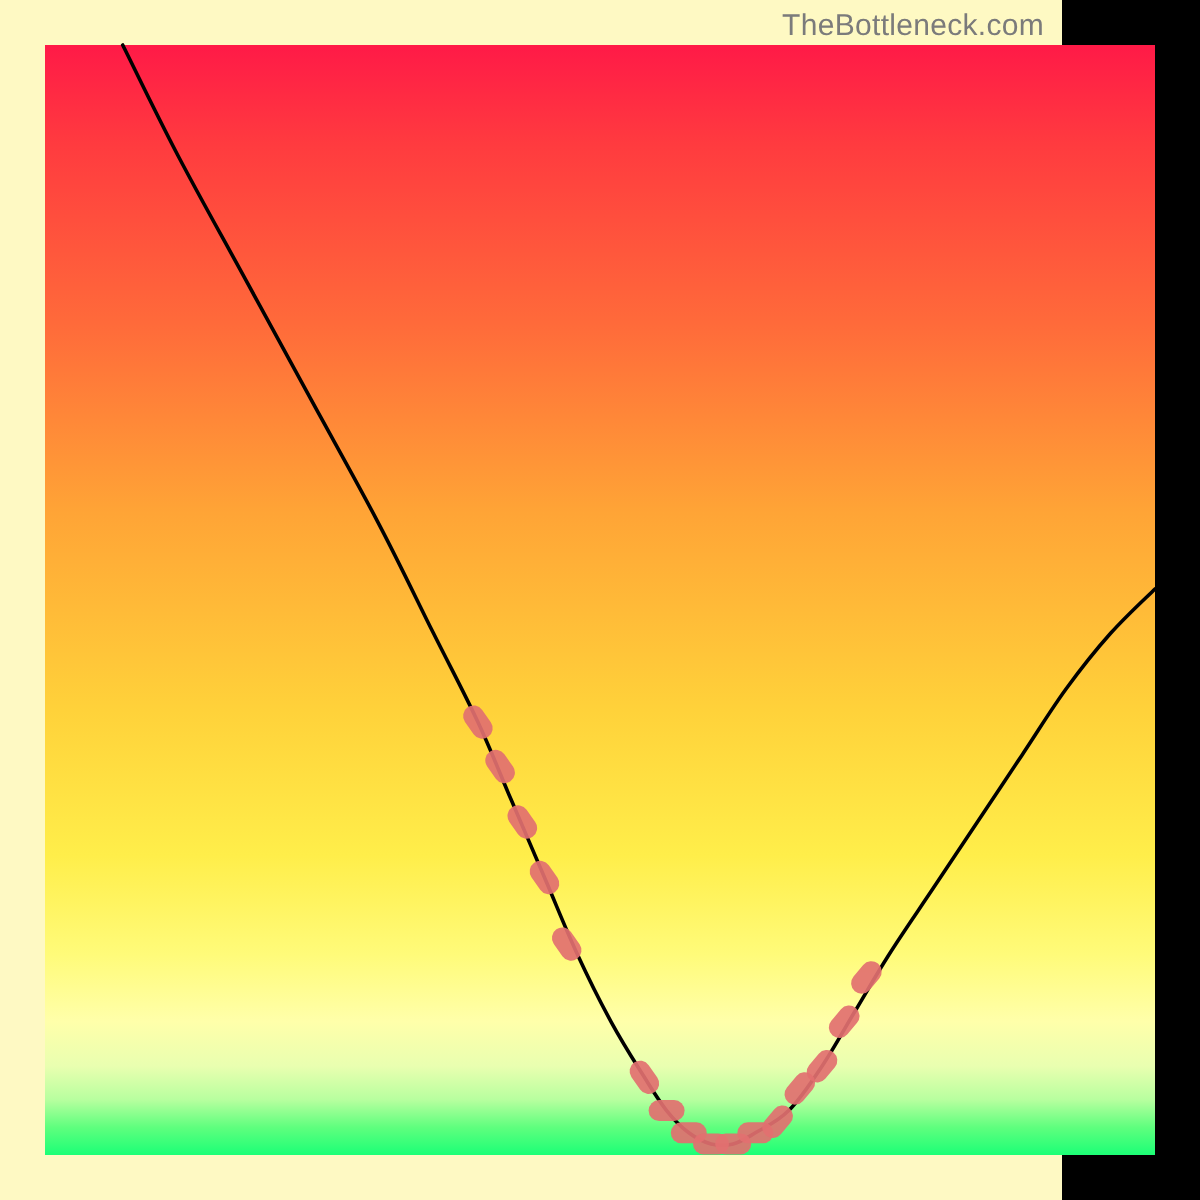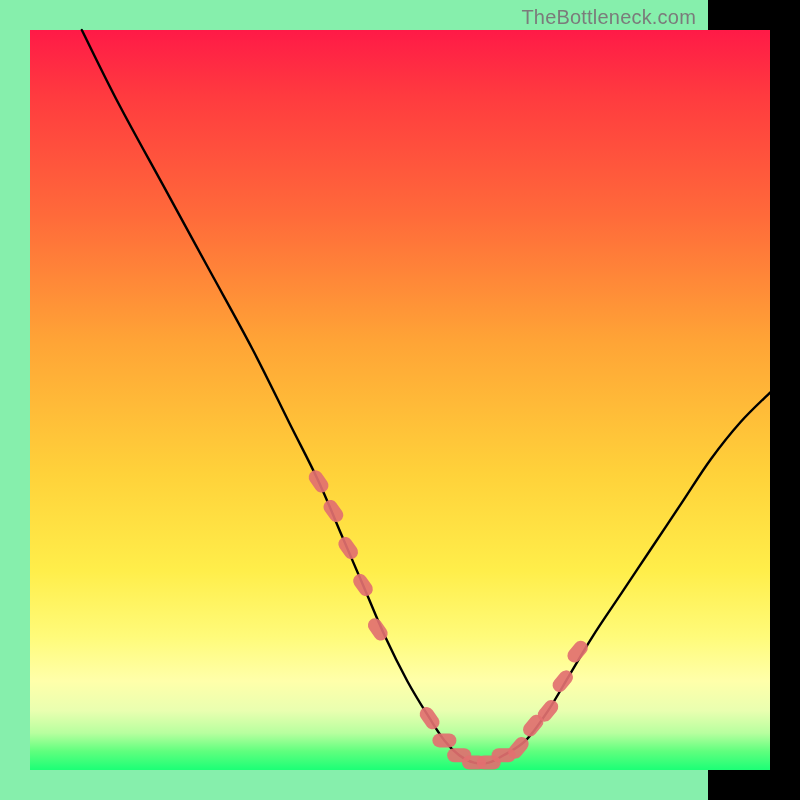--- a/index.html
+++ b/index.html
@@ -8,21 +8,21 @@
     width: 800px;
     height: 800px;
     background: #000;
     overflow: hidden;
     font-family: Arial, Helvetica, sans-serif;
   }
   .stage {
     position: relative;
     width: 708px;
     height: 800px;
-    background: #86efac;
+    background: #fef9c3;
   }
   .plot-area {
     position: absolute;
     left: 30px;
     top: 30px;
     width: 740px;
     height: 740px;
     
     background: linear-gradient(
       to bottom,

